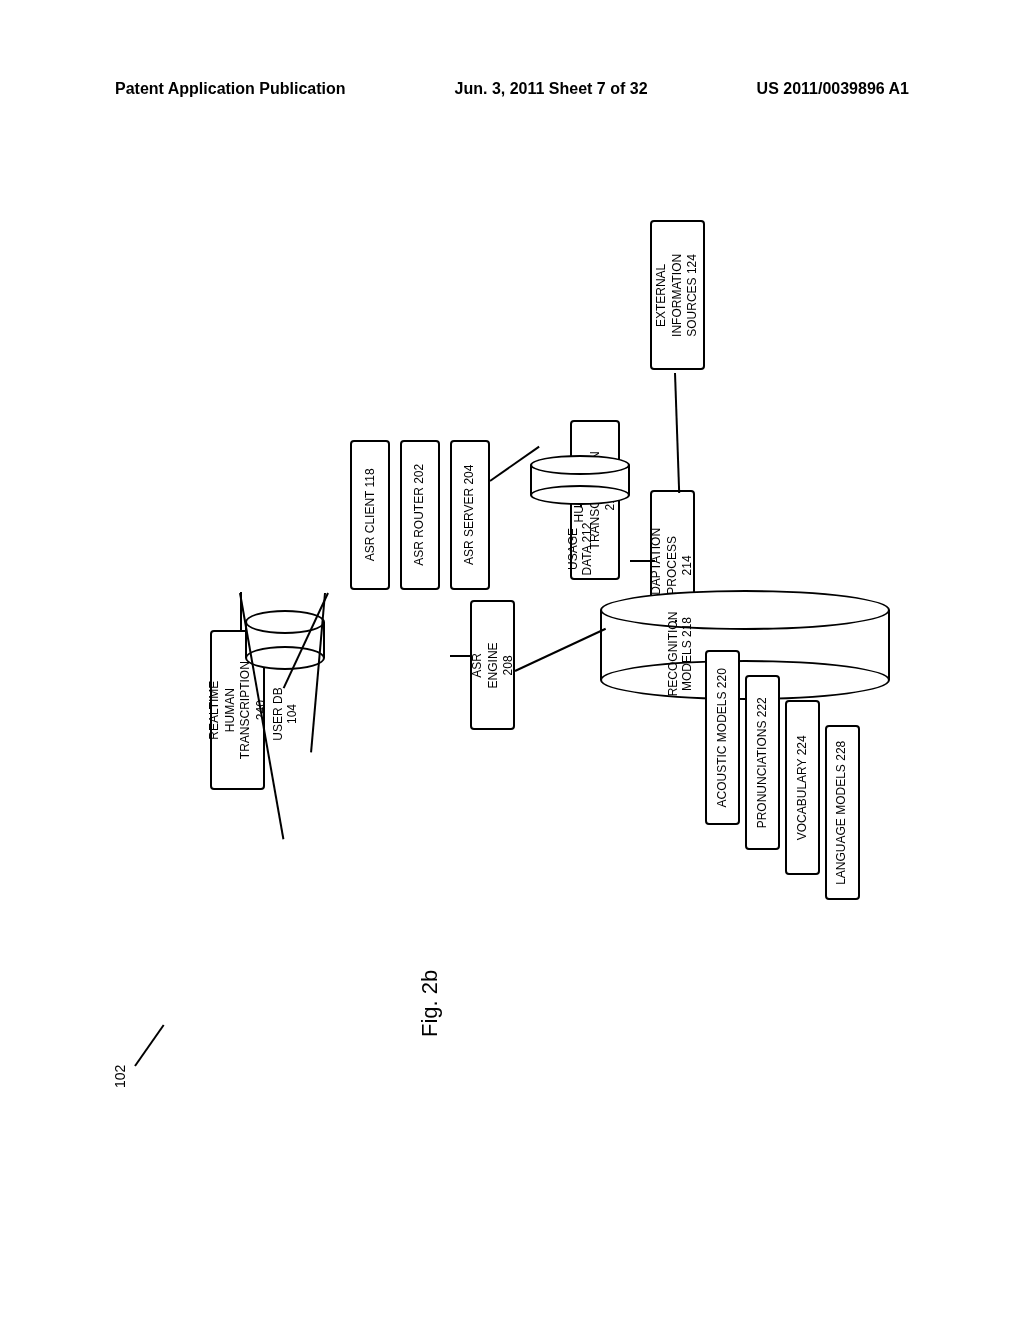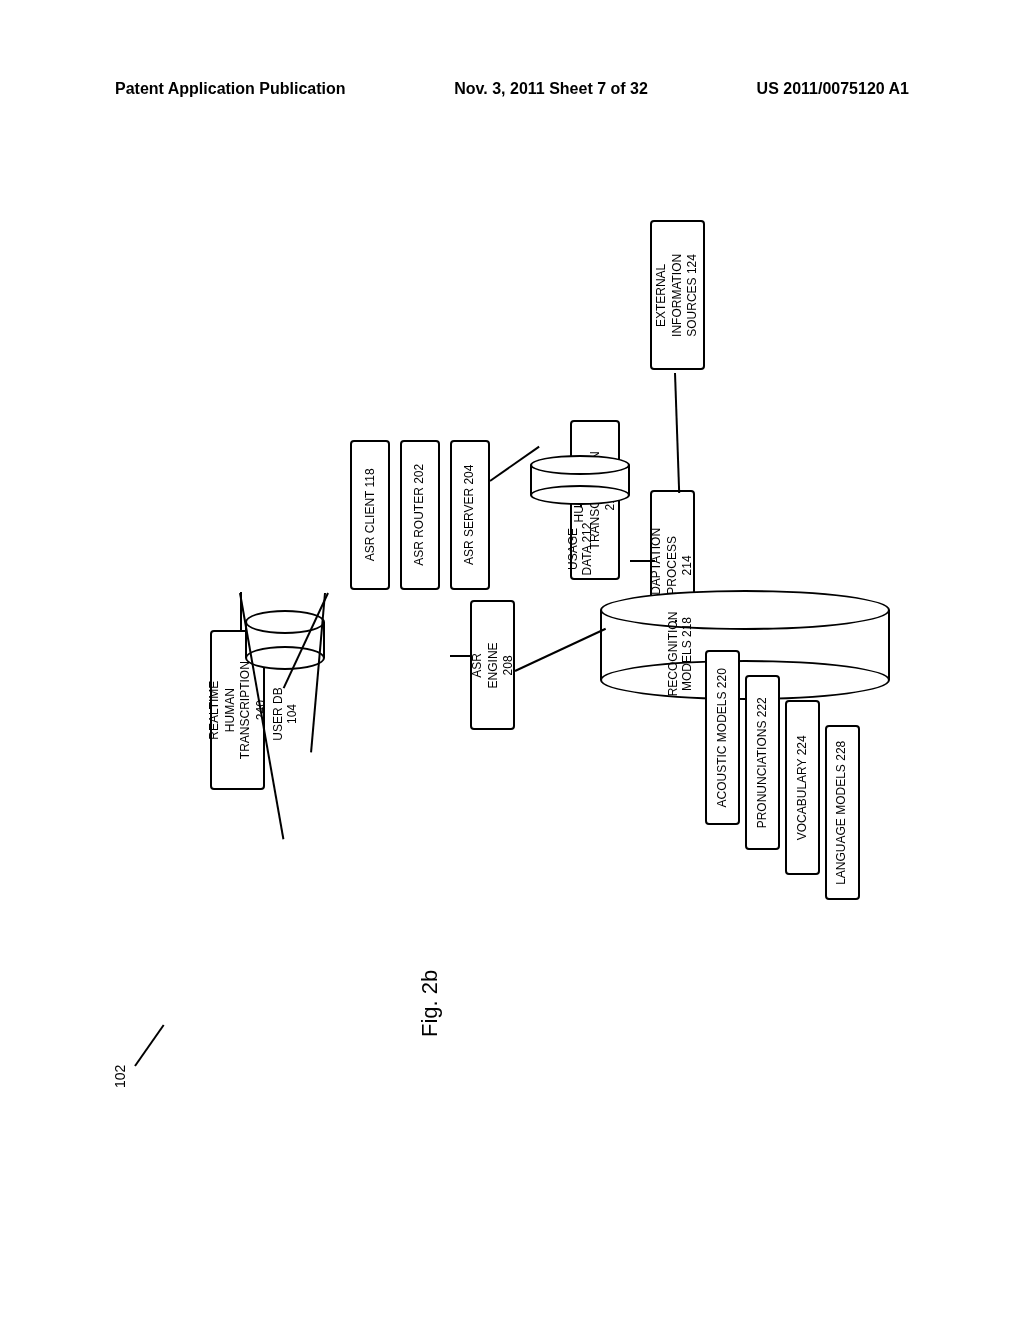--- a/index.html
+++ b/index.html
@@ -133,22 +133,22 @@
       background: black;
       height: 2px;
       transform-origin: left center;
     }
   </style>
 </head>
 <body>
 
 <div class="header">
   <span>Patent Application Publication</span>
-  <span>Nov. 3, 2011  Sheet 7 of 32</span>
-  <span>US 2011/0075120 A1</span>
+  <span>Jun. 3, 2011  Sheet 7 of 32</span>
+  <span>US 2011/0039896 A1</span>
 </div>
 
 <div class="diagram-area">
 
   <div class="ref-line"></div>
   <div class="ref-102">102</div>
 
   <div class="figure-label">Fig. 2b</div>
 
   <div class="box asr-client">

